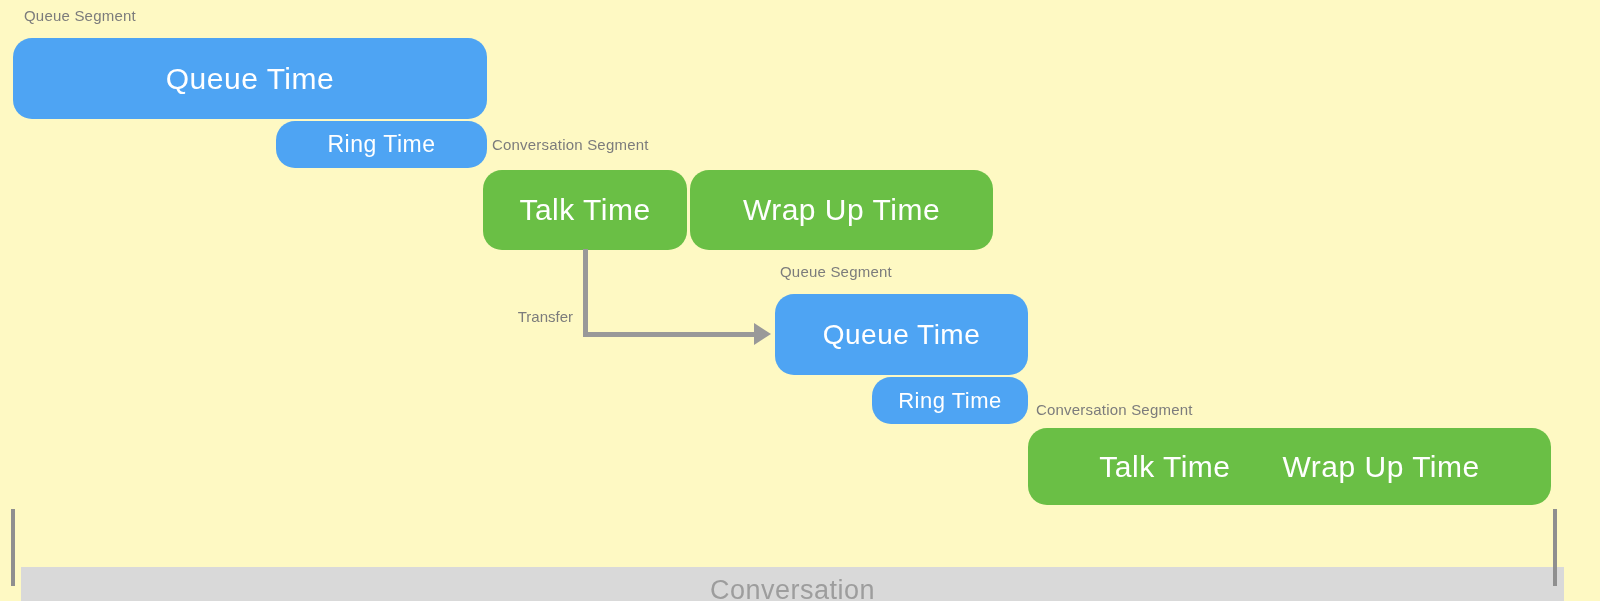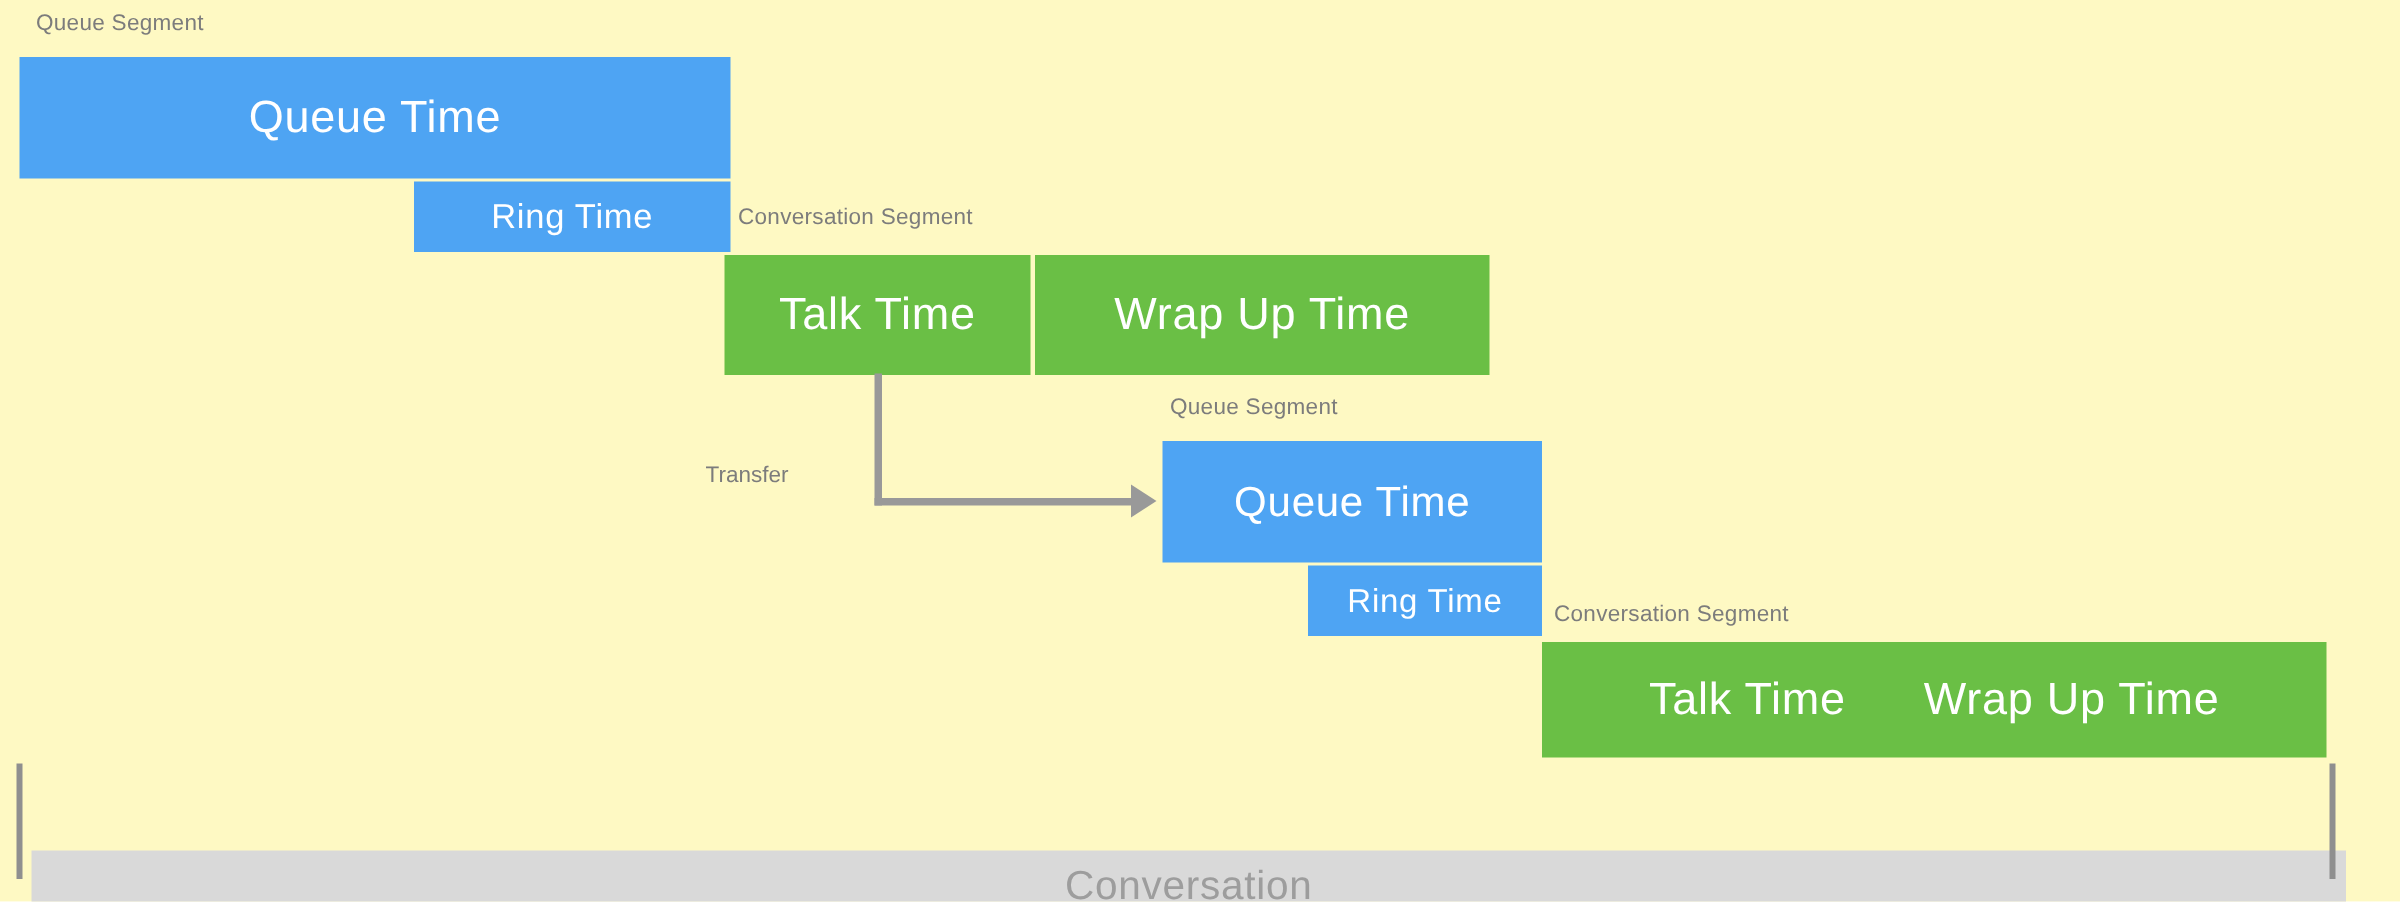--- a/index.html
+++ b/index.html
@@ -24,38 +24,39 @@
   }
 
   .bar{
     position:absolute;
     display:flex;
     align-items:center;
     justify-content:center;
     color:#ffffff;
     letter-spacing:0.5px;
     white-space:nowrap;
+    border-radius:19px;
   }
   .bar.blue{background:var(--c-blue);}
   .bar.green{background:var(--c-green);}
 
   
   .lbl-qs1{left:24px;top:7px;}
   .bar-queue1{left:13px;top:38px;width:474px;height:81px;font-size:30px;}
   .bar-ring1{left:276px;top:121px;width:211px;height:47px;font-size:23px;}
 
   
   .lbl-cs1{left:492px;top:136px;}
   .bar-talk1{left:483px;top:170px;width:204px;height:80px;font-size:30px;}
   .bar-wrap1{left:690px;top:170px;width:303px;height:80px;font-size:30px;}
 
   
   .transfer-label{
-    position:absolute;left:439px;top:308px;width:118px;
-    text-align:center;font-size:15px;color:var(--c-label-gray);
+    position:absolute;left:455px;top:308px;width:118px;
+    text-align:right;font-size:15px;color:var(--c-label-gray);
   }
   .arrow-v{position:absolute;left:583px;top:249px;width:5px;height:88px;background:var(--c-arrow-gray);}
   .arrow-h{position:absolute;left:583px;top:332px;width:173px;height:5px;background:var(--c-arrow-gray);}
   .arrow-head{
     position:absolute;left:754px;top:323px;width:0;height:0;
     border-top:11px solid transparent;
     border-bottom:11px solid transparent;
     border-left:17px solid var(--c-arrow-gray);
   }
 

